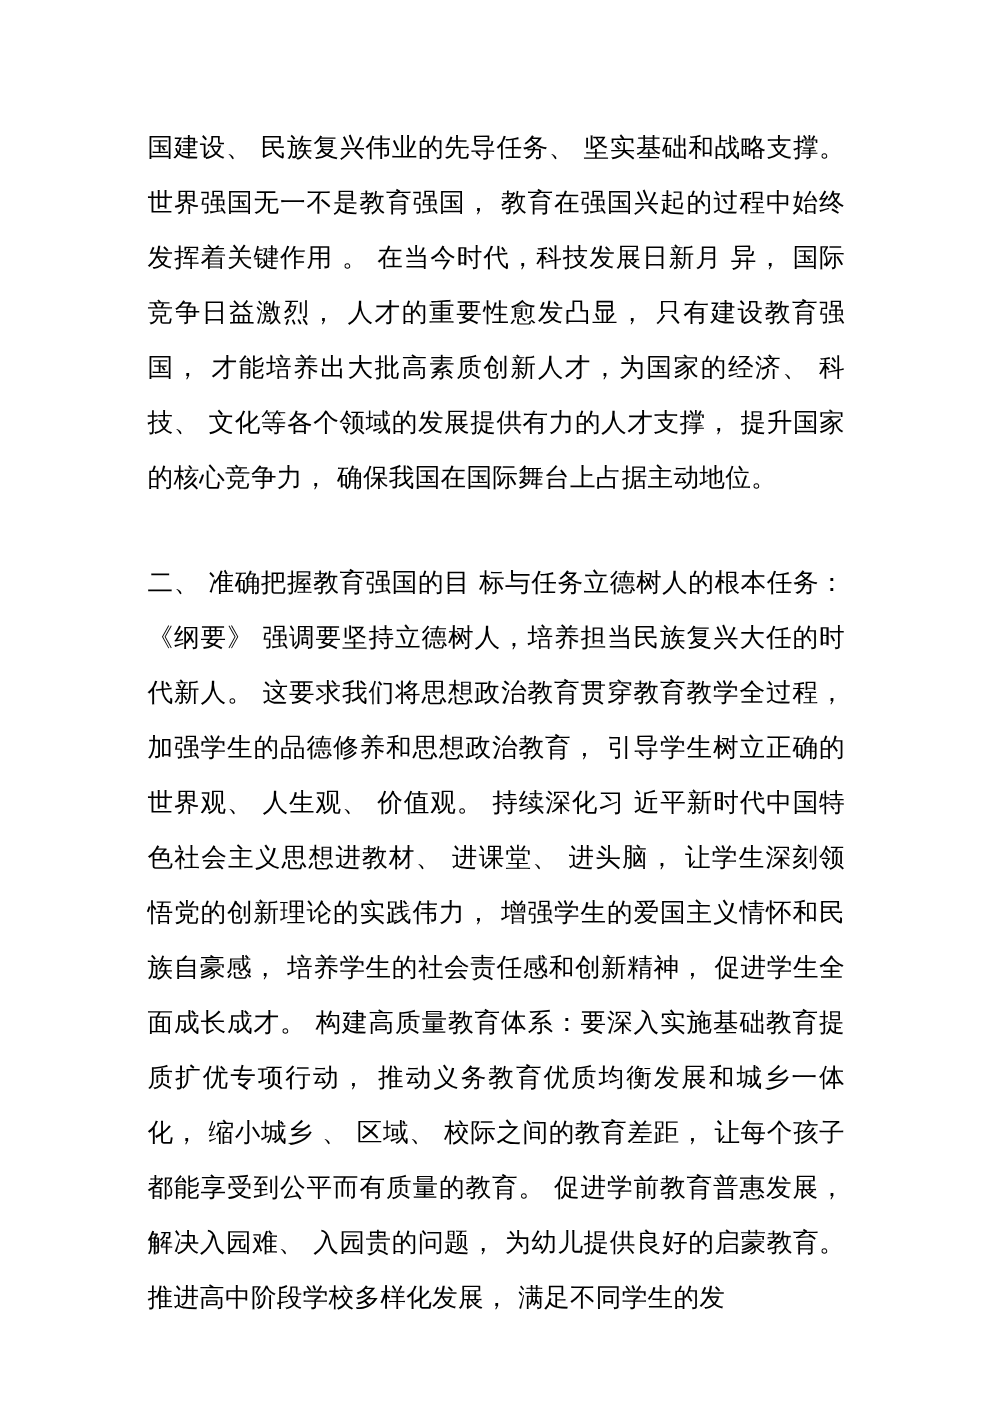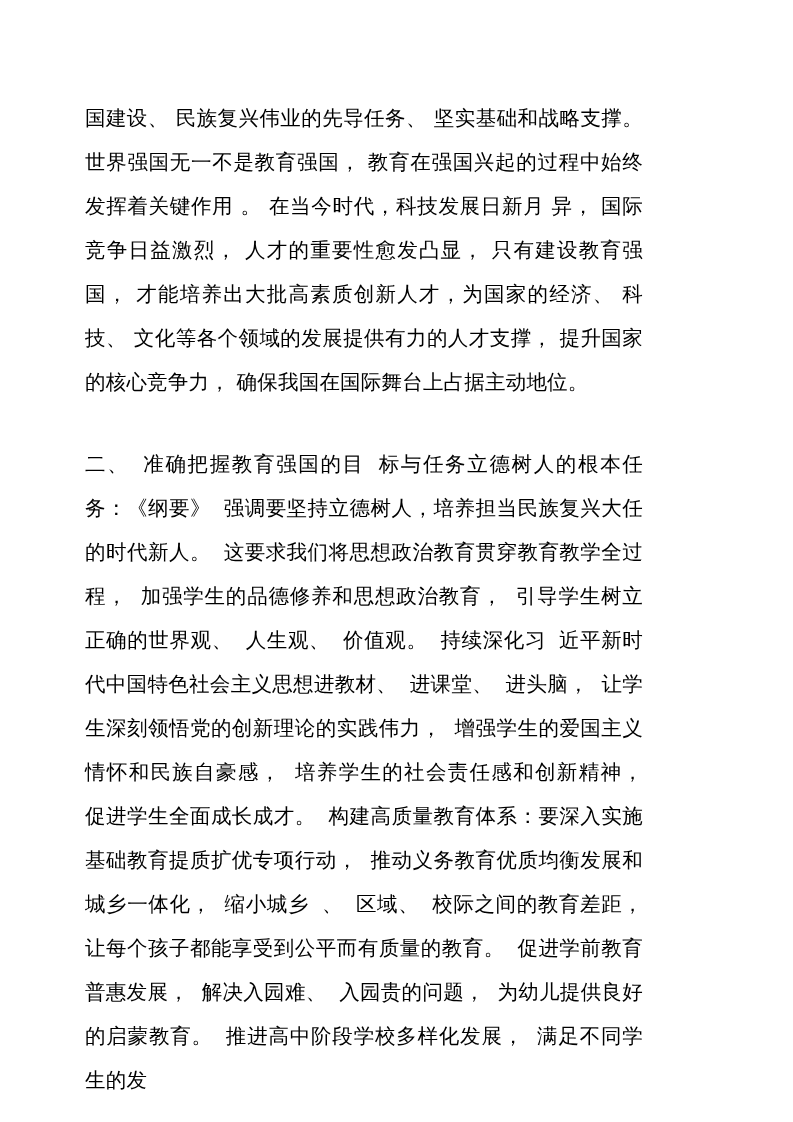--- a/index.html
+++ b/index.html
@@ -11,39 +11,38 @@
     width: 793px;
     height: 1122px;
     font-family: "DejaVu Sans", "Liberation Sans", sans-serif;
   }
   .page {
     position: relative;
     width: 793px;
     height: 1122px;
     background: #ffffff;
     box-sizing: border-box;
-    padding: 96px 118px 60px 85px;
+    padding: 96px 118px 60px 118px;
     overflow: hidden;
   }
   .doc-body {
     width: 558px;
   }
   .para {
     font-size: 20.5px;
     line-height: 44px;
     color: #000000;
     text-align: justify;
     text-justify: inter-ideograph;
     letter-spacing: 0.2px;
     margin: 0;
     word-break: break-all;
   }
   .para + .para {
     margin-top: 40px;
-    font-family: Liberation Mono, monospace;
   }
 </style>
 </head>
 <body>
 
 <div class="page">
   <div class="doc-body">
     <p class="para">国建设、 民族复兴伟业的先导任务、 坚实基础和战略支撑。 世界强国无一不是教育强国， 教育在强国兴起的过程中始终发挥着关键作用 。 在当今时代，科技发展日新月 异， 国际竞争日益激烈， 人才的重要性愈发凸显， 只有建设教育强国， 才能培养出大批高素质创新人才，为国家的经济、 科技、 文化等各个领域的发展提供有力的人才支撑， 提升国家的核心竞争力， 确保我国在国际舞台上占据主动地位。</p>
     <p class="para">二、 准确把握教育强国的目 标与任务立德树人的根本任务：《纲要》 强调要坚持立德树人，培养担当民族复兴大任的时代新人。 这要求我们将思想政治教育贯穿教育教学全过程， 加强学生的品德修养和思想政治教育， 引导学生树立正确的世界观、 人生观、 价值观。 持续深化习 近平新时代中国特色社会主义思想进教材、 进课堂、 进头脑， 让学生深刻领悟党的创新理论的实践伟力， 增强学生的爱国主义情怀和民族自豪感， 培养学生的社会责任感和创新精神， 促进学生全面成长成才。 构建高质量教育体系：要深入实施基础教育提质扩优专项行动， 推动义务教育优质均衡发展和城乡一体化， 缩小城乡 、 区域、 校际之间的教育差距， 让每个孩子都能享受到公平而有质量的教育。 促进学前教育普惠发展， 解决入园难、 入园贵的问题， 为幼儿提供良好的启蒙教育。 推进高中阶段学校多样化发展， 满足不同学生的发</p>
   </div>

